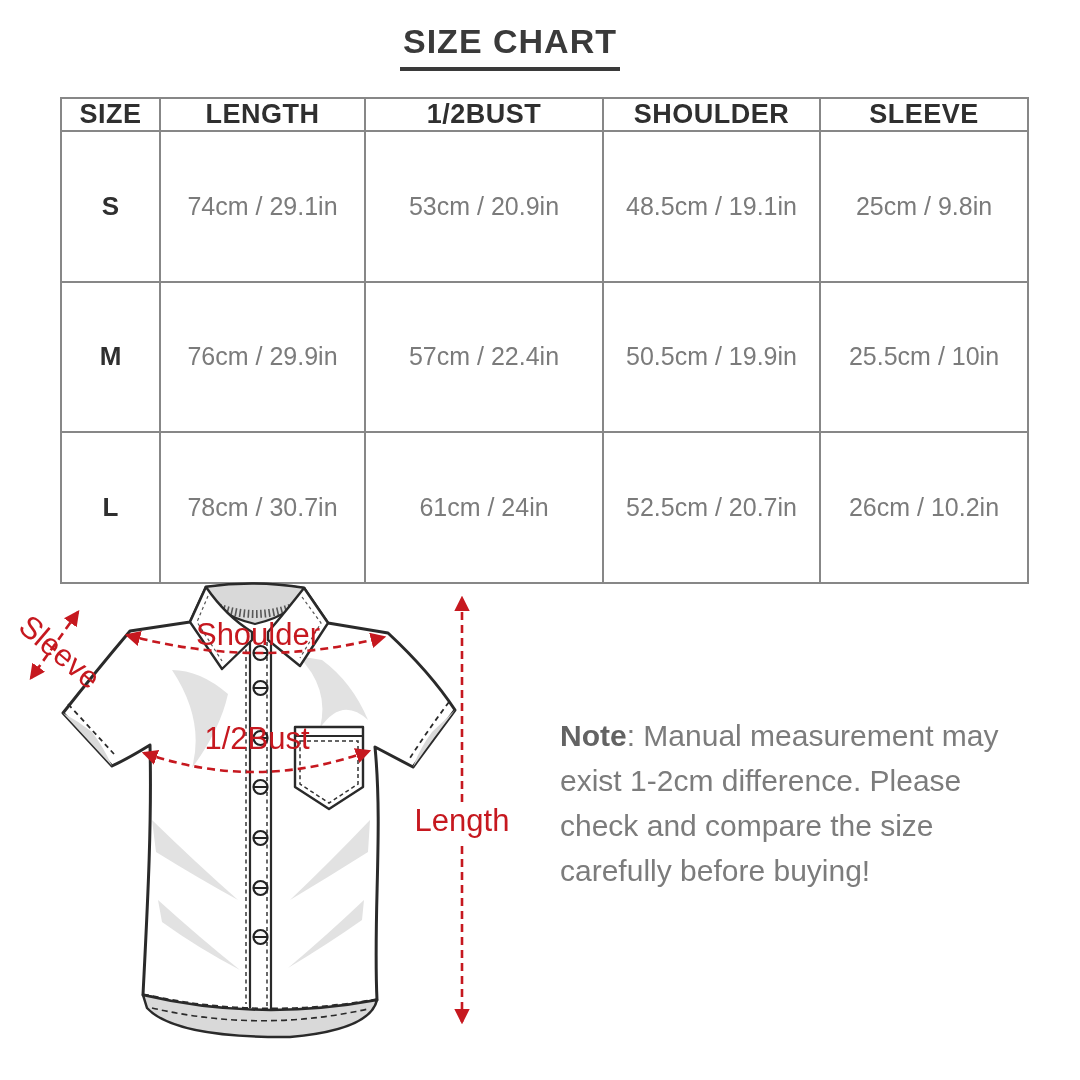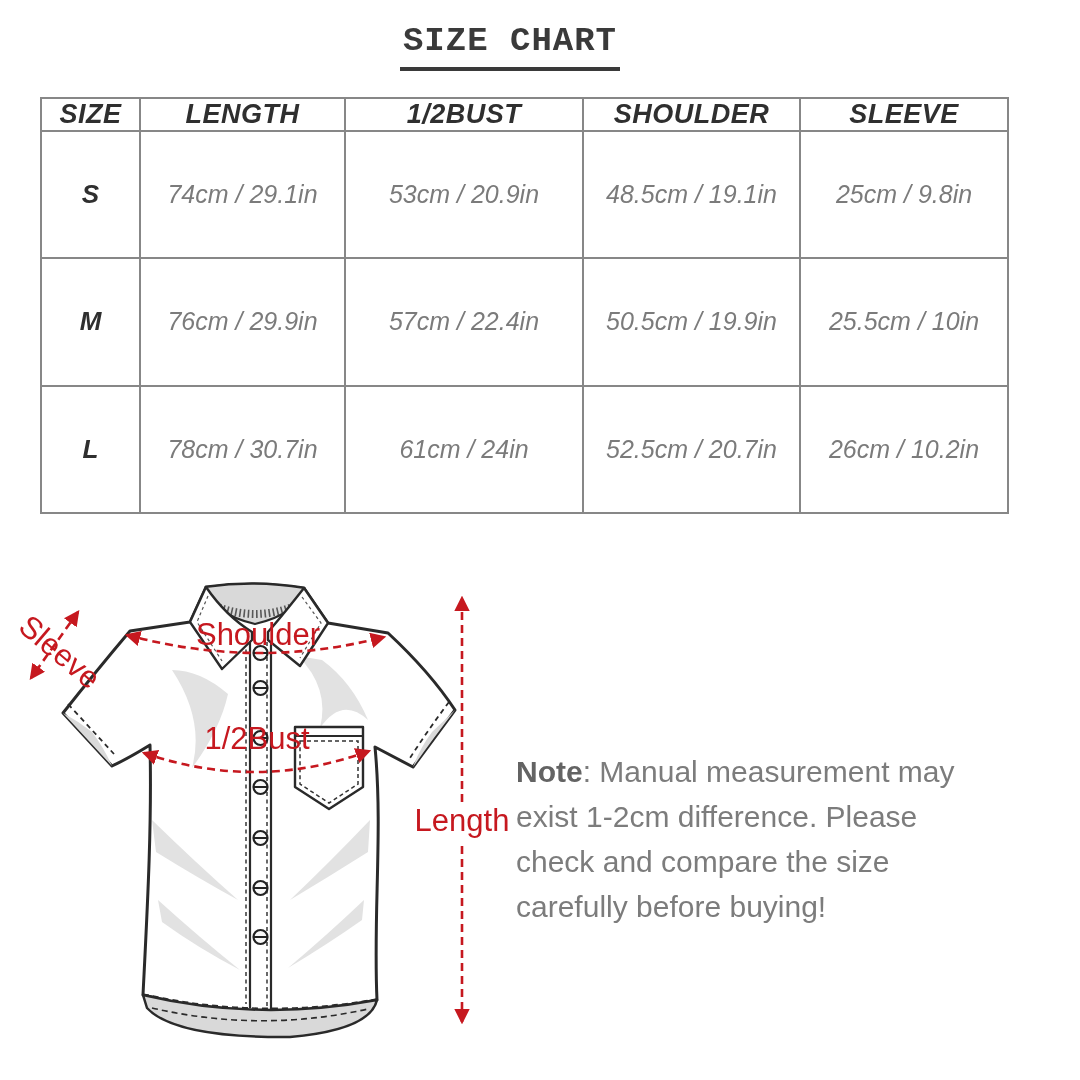--- a/index.html
+++ b/index.html
@@ -1,44 +1,44 @@
 <!DOCTYPE html>
 <html><head>
 <meta charset="utf-8">
 <style>
   * { margin:0; padding:0; box-sizing:border-box; }
   body { background:#fff; font-family:"Liberation Sans", sans-serif; }
   .page {
     position:relative; width:1080px; height:1080px; background:#fff; overflow:hidden;
   }
   
-  .title-wrap { position:absolute; top:22px; left:0; width:1020px; text-align:center;font-family:Liberation Mono, monospace; }
+  .title-wrap { position:absolute; top:22px; left:0; width:1020px; text-align:center; }
   .title {
     display:inline-block; font-size:34px; font-weight:bold; color:#3a3a3a;
     letter-spacing:1px; border-bottom:4px solid #3a3a3a; padding:0 3px 7px 3px;
     line-height:38px;
   }
   
   table.size-table {
-    position:absolute; left:40px; top:97px; width:967px; height:417px;
-    border-collapse:collapse; table-layout:fixed; background:#fff;font-style:italic;
+    position:absolute; left:60px; top:97px; width:967px; height:487px;
+    border-collapse:collapse; table-layout:fixed; background:#fff;
   }
   .size-table th, .size-table td {
     border:2px solid #878787; text-align:center; vertical-align:middle;
     white-space:nowrap; overflow:hidden;
   }
   .size-table thead th { font-size:27px; font-weight:bold; color:#2f2f2f; letter-spacing:0.5px; }
   .size-table tbody th { font-size:26px; font-weight:bold; color:#2f2f2f; }
   .size-table tbody td { font-size:25px; font-weight:normal; color:#7b7b7b; }
   
   .diagram { position:absolute; left:0px; top:570px; width:520px; height:510px; }
   
   .note {
-    position:absolute; left:516px; top:713px; width:482px;
-    font-size:30px; line-height:45px; color:#7c7c7c;margin-top:36px;
+    position:absolute; left:560px; top:713px; width:482px;
+    font-size:30px; line-height:45px; color:#7c7c7c;
   }
   .note .note-prefix { font-weight:bold; color:#636363; }
 </style>
 </head>
 <body>
 
 <div class="page">
 
   <div class="title-wrap">
     <span class="title">SIZE CHART</span>

